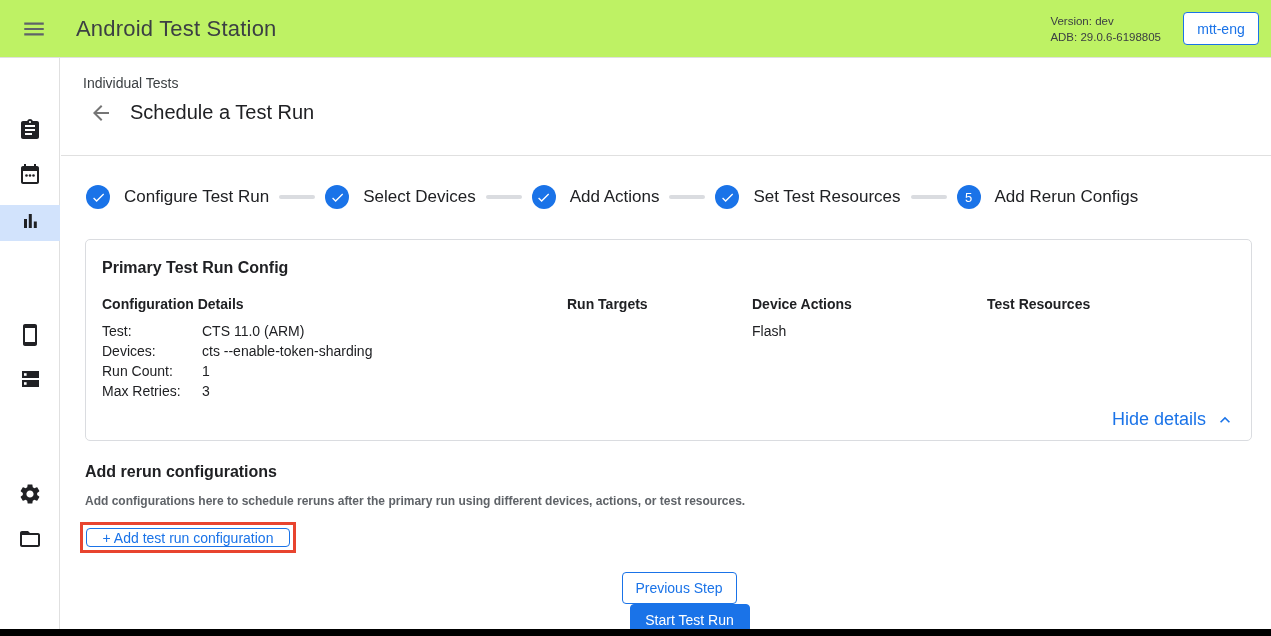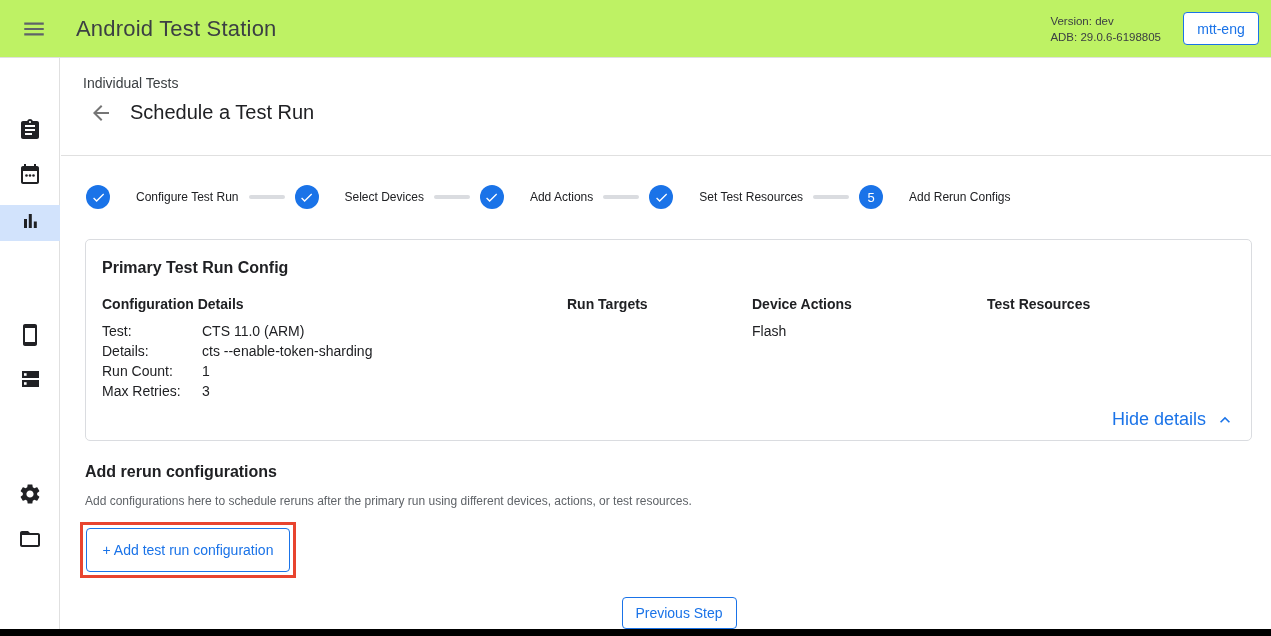--- a/index.html
+++ b/index.html
@@ -52,21 +52,21 @@
   
   .stepper { display:flex; align-items:center; height:40px; margin:21px 0 0 25px; }
   .step { display:flex; align-items:center; cursor:pointer; }
   .step-circle {
     width:24px; height:24px; border-radius:50%; flex:none;
     background:#1a73e8; color:#fff;
     display:flex; align-items:center; justify-content:center;
     font-size:13px;
   }
   .step-circle svg { width:15px; height:15px; fill:#fff; }
-  .step-label { margin-left:26px; font-size:12px; color:#202124; white-space:nowrap; }
+  .step-label { margin-left:14px; font-size:17px; color:#202124; white-space:nowrap; }
   .connector { width:36px; height:4px; border-radius:2px; background:#dadce0; margin:0 10px; flex:none; }
 
   
   .card {
     margin:22px 19px 0 24px; height:202px;
     border:1px solid #dadce0; border-radius:5px;
     background:#fff; padding:18px 0 0 16px; position:relative;
   }
   .card-title { font-size:16px; font-weight:700; line-height:20px; }
   .card-grid { display:grid; grid-template-columns:465px 185px 235px 1fr; margin-top:17px; }
@@ -76,27 +76,27 @@
   .cfg-label { width:100px; flex:none; }
   .hide-details {
     position:absolute; right:16px; bottom:10px;
     display:flex; align-items:center; cursor:pointer;
     color:#1a73e8; font-size:18px;
   }
   .hide-details svg { width:20px; height:20px; fill:#1a73e8; margin-left:9px; }
 
   
   .rerun-title { margin:22px 0 0 24px; font-size:16px; font-weight:700; }
-  .rerun-desc { margin:13px 0 0 24px; font-size:12px; color:#5f6368; }
+  .rerun-desc { margin:13px 0 0 24px; font-size:12px; color:#5f6368;font-weight:bold; }
   .highlight-box {
     display:inline-block; margin:14px 0 0 19px;
     border:3px solid #e8442f; padding:3px; line-height:0;
   }
   .add-config-btn {
-    width:204px; height:44px;
+    width:204px; height:19px;
     background:#fff; border:1px solid #1a73e8; border-radius:4px;
     color:#1a73e8; font-size:14px;
   }
 
   
   .footer-row { display:flex; align-items:center; margin:19px 0 0 26px;flex-direction:column; }
   .btn-outline {
     width:115px; height:32px; background:#fff;
     border:1px solid #1a73e8; border-radius:4px;
     color:#1a73e8; font-size:14px;
@@ -238,21 +238,21 @@
     <div class="card-grid">
 
       <div>
         <div class="col-header">Configuration Details</div>
         <div class="col-body">
           <div class="cfg-row">
             <span class="cfg-label">Test:</span>
             <span>CTS 11.0 (ARM)</span>
           </div>
           <div class="cfg-row">
-            <span class="cfg-label">Details:</span>
+            <span class="cfg-label">Devices:</span>
             <span>cts --enable-token-sharding</span>
           </div>
           <div class="cfg-row">
             <span class="cfg-label">Run Count:</span>
             <span>1</span>
           </div>
           <div class="cfg-row">
             <span class="cfg-label">Max Retries:</span>
             <span>3</span>
           </div>

